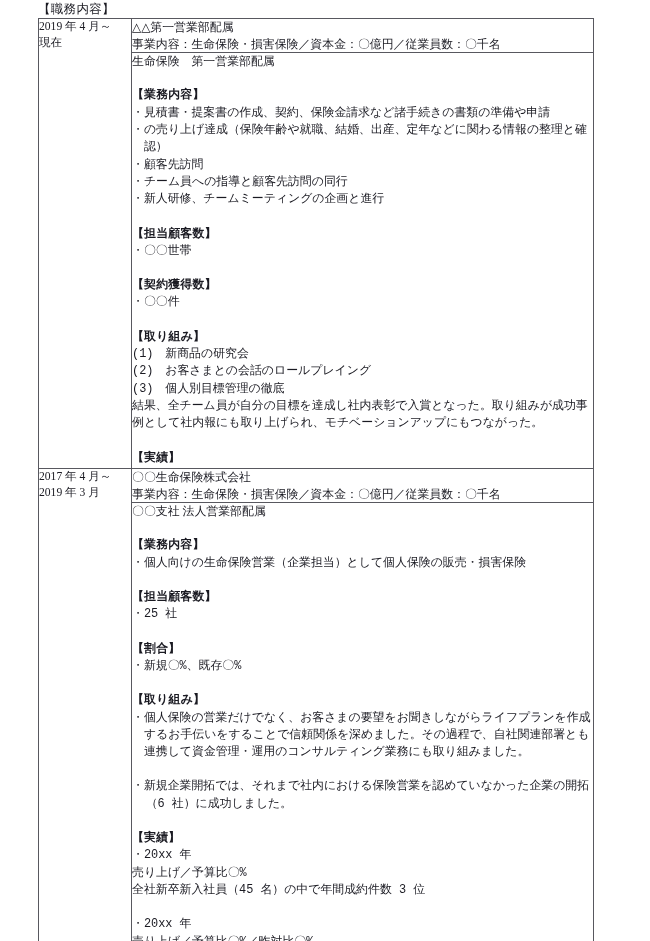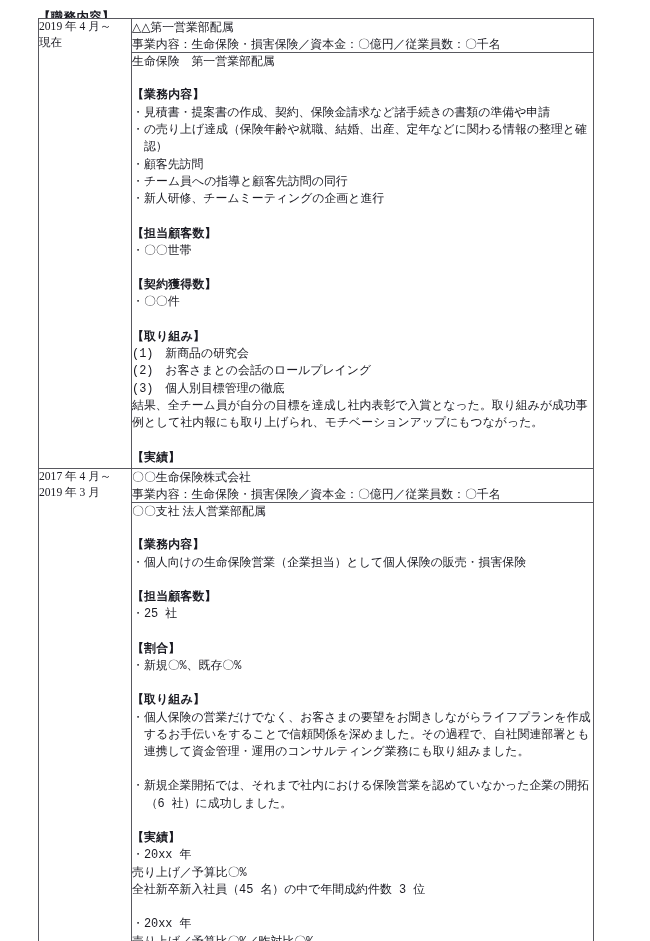--- a/index.html
+++ b/index.html
@@ -22,23 +22,23 @@
     height: 941px;
     box-sizing: border-box;
     padding: 0;
     overflow: hidden;
   }
 
   
   .section-heading {
     position: absolute;
     left: 38px;
-    top: 9px;
+    top: 1px;
     font-size: 12.5px;
-    font-weight: bold;
+    font-weight: normal;
     letter-spacing: 0.3px;
     line-height: 16px;
     white-space: nowrap;
   }
 
   
   .exp-table {
     position: absolute;
     left: 38px;
     width: 555px;

